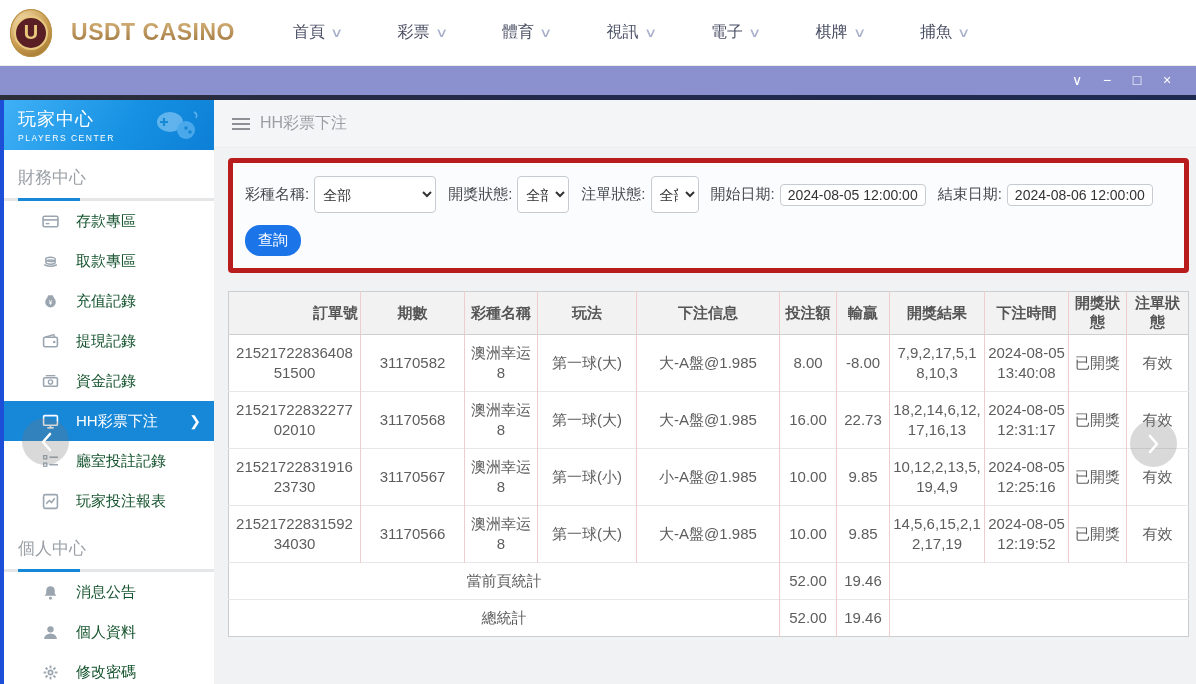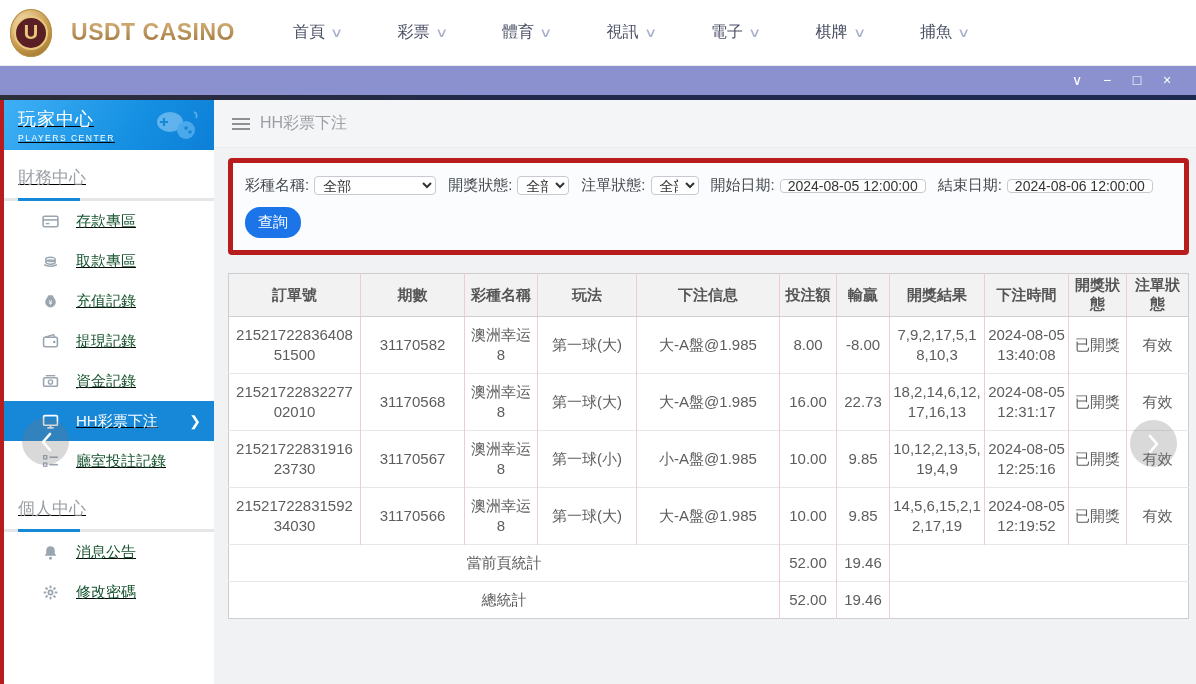--- a/index.html
+++ b/index.html
@@ -30,21 +30,21 @@
     justify-content:flex-end; padding-right:14px; }
   .win-ctrl { color:#fff; font-size:14px; width:30px; text-align:center; cursor:pointer;
     line-height:29px; }
   .dark-strip { height:5px;
     background:linear-gradient(90deg,#2c2e38 0%,#23294a 45%,#1d2a50 100%); }
 
   
   .content-row { display:flex; height:584px; background:#eef0f2; }
 
   
-  .sidebar { width:214px; background:#fff; border-left:4px solid #b91c1c; flex:none;text-decoration:underline; }
+  .sidebar { width:214px; background:#fff; border-left:4px solid #1d4ed8; flex:none; }
   .sidebar-header { height:50px; margin:0;
     background:linear-gradient(120deg,#3fb0f6 0%,#1590e2 60%,#0d7fd6 100%);
     color:#fff; padding:7px 0 0 14px; position:relative; overflow:hidden; }
   .sidebar-title { font-size:18px; letter-spacing:1px; }
   .sidebar-subtitle { font-size:8.5px; letter-spacing:1.5px; margin-top:2px; }
   .gamepad { position:absolute; right:10px; top:8px; opacity:.45; }
   .section-title { padding:16px 0 0 14px; font-size:17px; color:#9aa0a6; }
   .section-underline { margin-top:9px; height:3px; background:#e4e6e8; position:relative; }
   .section-underline::before { content:""; position:absolute; left:14px; top:0;
     width:62px; height:3px; background:#1787d8; }
@@ -61,34 +61,34 @@
     margin:0 -10px 0 -14px; padding-left:18px; border-bottom:1px solid #ededee; }
   .burger { width:18px; display:inline-block; margin-right:10px; cursor:pointer; }
   .burger span { display:block; height:2px; background:#8d9094; margin:3px 0; }
   .crumb-title { font-size:16px; color:#9b9ea3; }
 
   .filter-panel { margin-top:10px; background:#fbfcfd; border:5px solid #b91c1c;
     border-radius:4px; padding:13px 12px 12px 12px; }
   .filter-row { display:flex; align-items:center; flex-wrap:nowrap; }
   .f-label { font-size:15px; color:#454a4f; margin:0 5px 0 12px; white-space:nowrap; }
   .f-label:first-child { margin-left:0; }
-  select { height:19px; border:1px solid #c6cbd1; border-radius:4px; background:#fff;
+  select { height:37px; border:1px solid #c6cbd1; border-radius:4px; background:#fff;
     font-size:14px; color:#333; padding:0 4px; }
   .sel-lottery { width:122px; } .sel-draw { width:52px; } .sel-order { width:48px; }
-  .date-input { height:14px; width:146px; border:1px solid #c6cbd1; border-radius:4px;
+  .date-input { height:22px; width:146px; border:1px solid #c6cbd1; border-radius:4px;
     font-size:14px; color:#333; padding:0 7px; background:#fff; }
   .search-btn { margin-top:12px; background:#1b74e8; color:#fff; border:none;
     border-radius:15px; font-size:15px; padding:6px 13px; cursor:pointer; }
 
   .table-panel { margin-top:18px; }
   table { width:958px; border-collapse:collapse; table-layout:fixed; background:#fff;
     border:1px solid #cbcdd1; }
   th { background:#f2f2f2; font-size:15px; color:#555; font-weight:bold; height:38px;
     border-bottom:1px solid #cfcfcf; border-left:1px solid #efcdcd; padding:2px; }
-  th:first-child { border-left:none; }
+  th:first-child { border-left:none;text-align:right; }
   td { font-size:15px; color:#5d5d5d; text-align:center; height:57px;
     border-left:1px solid #efcdcd; border-top:1px solid #e7e7e7; padding:2px 3px;
     word-break:break-all; line-height:1.35; }
   td:first-child { border-left:none; }
   tr.summary td { height:37px; word-break:normal; }
 
   
   .circle-btn { position:absolute; width:47px; height:47px; border-radius:50%;
     background:rgba(120,120,120,.28); display:flex; align-items:center;
     justify-content:center; cursor:pointer; z-index:5; }
@@ -227,30 +227,48 @@
           <span class="s-icon">
             <svg width="17" height="17" viewBox="0 0 16 16">
               <rect x="1.5" y="2.5" width="3" height="3" fill="none" stroke="#9aa5b0" stroke-width="1.2"></rect>
               <rect x="1.5" y="9.5" width="3" height="3" fill="none" stroke="#9aa5b0" stroke-width="1.2"></rect>
               <line x1="7" y1="4" x2="15" y2="4" stroke="#9aa5b0" stroke-width="1.5"></line>
               <line x1="7" y1="11" x2="15" y2="11" stroke="#9aa5b0" stroke-width="1.5"></line>
             </svg>
           </span>
           <span class="s-label">廳室投註記錄</span>
         </div>
+        <div class="side-item">
+          <span class="s-icon">
+            <svg width="17" height="17" viewBox="0 0 16 16">
+              <rect x="1.5" y="1.5" width="13" height="13" rx="1.5" fill="none" stroke="#9aa5b0" stroke-width="1.5"></rect>
+              <path d="M4 10 l3-3 2 2 3-4" fill="none" stroke="#9aa5b0" stroke-width="1.4"></path>
+            </svg>
+          </span>
+          <span class="s-label">玩家投注報表</span>
+        </div>
         <div class="section-title">個人中心</div>
         <div class="section-underline"></div>
         <div class="side-item">
           <span class="s-icon">
             <svg width="17" height="17" viewBox="0 0 16 16">
               <path d="M8 2 a4 4 0 0 1 4 4 v3 l1.5 2 h-11 L4 9 V6 a4 4 0 0 1 4-4 Z" fill="#9aa5b0"></path>
               <circle cx="8" cy="13.5" r="1.4" fill="#9aa5b0"></circle>
             </svg>
           </span>
           <span class="s-label">消息公告</span>
+        </div>
+        <div class="side-item">
+          <span class="s-icon">
+            <svg width="17" height="17" viewBox="0 0 16 16">
+              <circle cx="8" cy="5" r="3" fill="#9aa5b0"></circle>
+              <path d="M2 14 a6 5 0 0 1 12 0 Z" fill="#9aa5b0"></path>
+            </svg>
+          </span>
+          <span class="s-label">個人資料</span>
         </div>
         <div class="side-item">
           <span class="s-icon">
             <svg width="17" height="17" viewBox="0 0 16 16">
               <circle cx="8" cy="8" r="2" fill="none" stroke="#9aa5b0" stroke-width="1.6"></circle>
               <g stroke="#9aa5b0" stroke-width="1.8">
                 <line x1="8" y1="1.5" x2="8" y2="4"></line>
                 <line x1="8" y1="12" x2="8" y2="14.5"></line>
                 <line x1="1.5" y1="8" x2="4" y2="8"></line>
                 <line x1="12" y1="8" x2="14.5" y2="8"></line>

